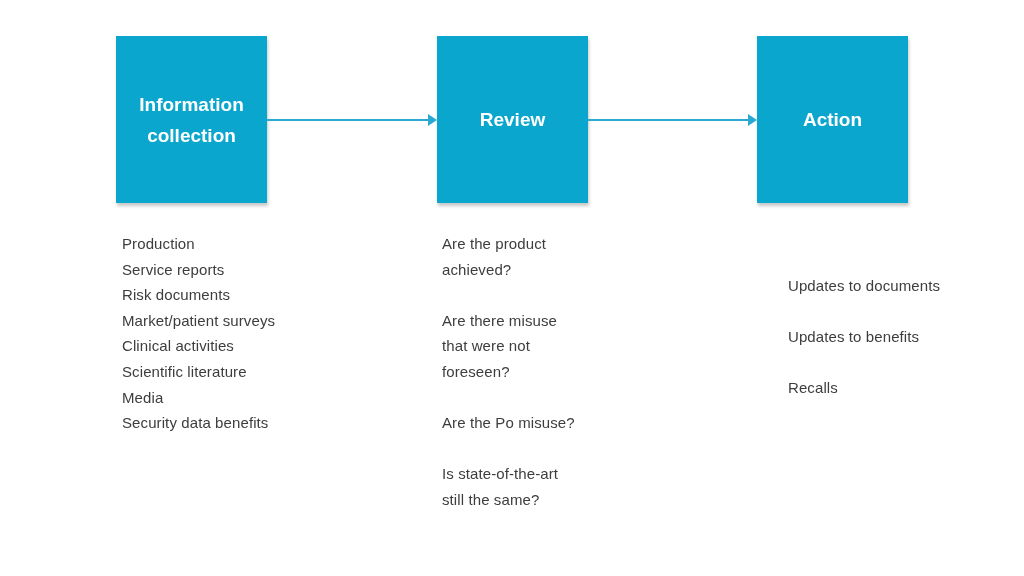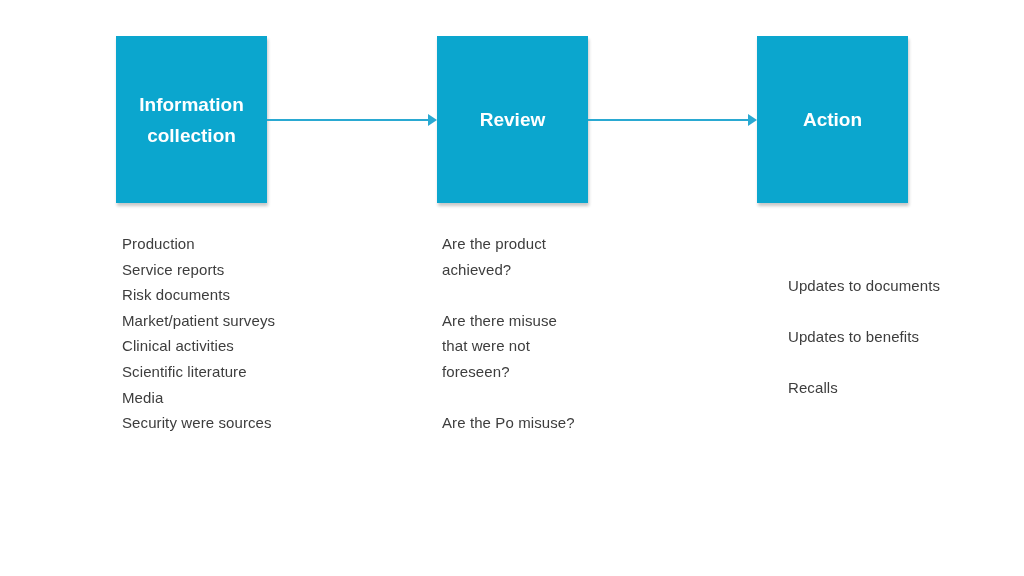--- a/index.html
+++ b/index.html
@@ -104,30 +104,32 @@
   </div>
 
   <div class="notes-col" id="notes-information">
     <div class="line">Production</div>
     <div class="line">Service reports</div>
     <div class="line">Risk documents</div>
     <div class="line">Market/patient surveys</div>
     <div class="line">Clinical activities</div>
     <div class="line">Scientific literature</div>
     <div class="line">Media</div>
-    <div class="line">Security were sources</div>
+    <div class="line">Security data benefits</div>
   </div>
 
   <div class="notes-col" id="notes-review">
     <div class="para">Are the product
 achieved?</div>
     <div class="para">Are there misuse
 that were not
 foreseen?</div>
     <div class="para">Are the Po misuse?</div>
+    <div class="para">Is state-of-the-art
+still the same?</div>
   </div>
 
   <div class="notes-col" id="notes-action">
     <div class="para">Updates to documents</div>
     <div class="para">Updates to benefits</div>
     <div class="para">Recalls</div>
   </div>
 
 </div>
 

